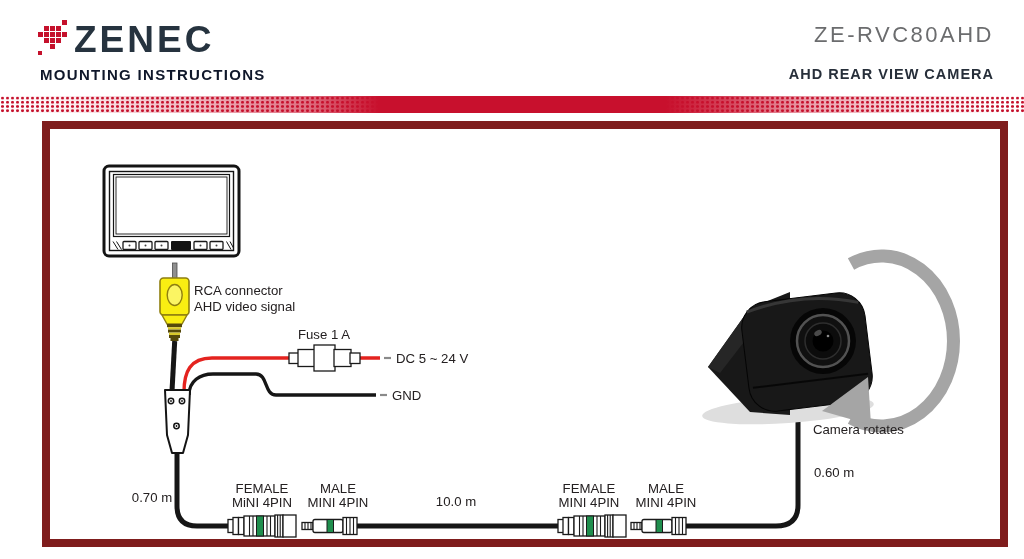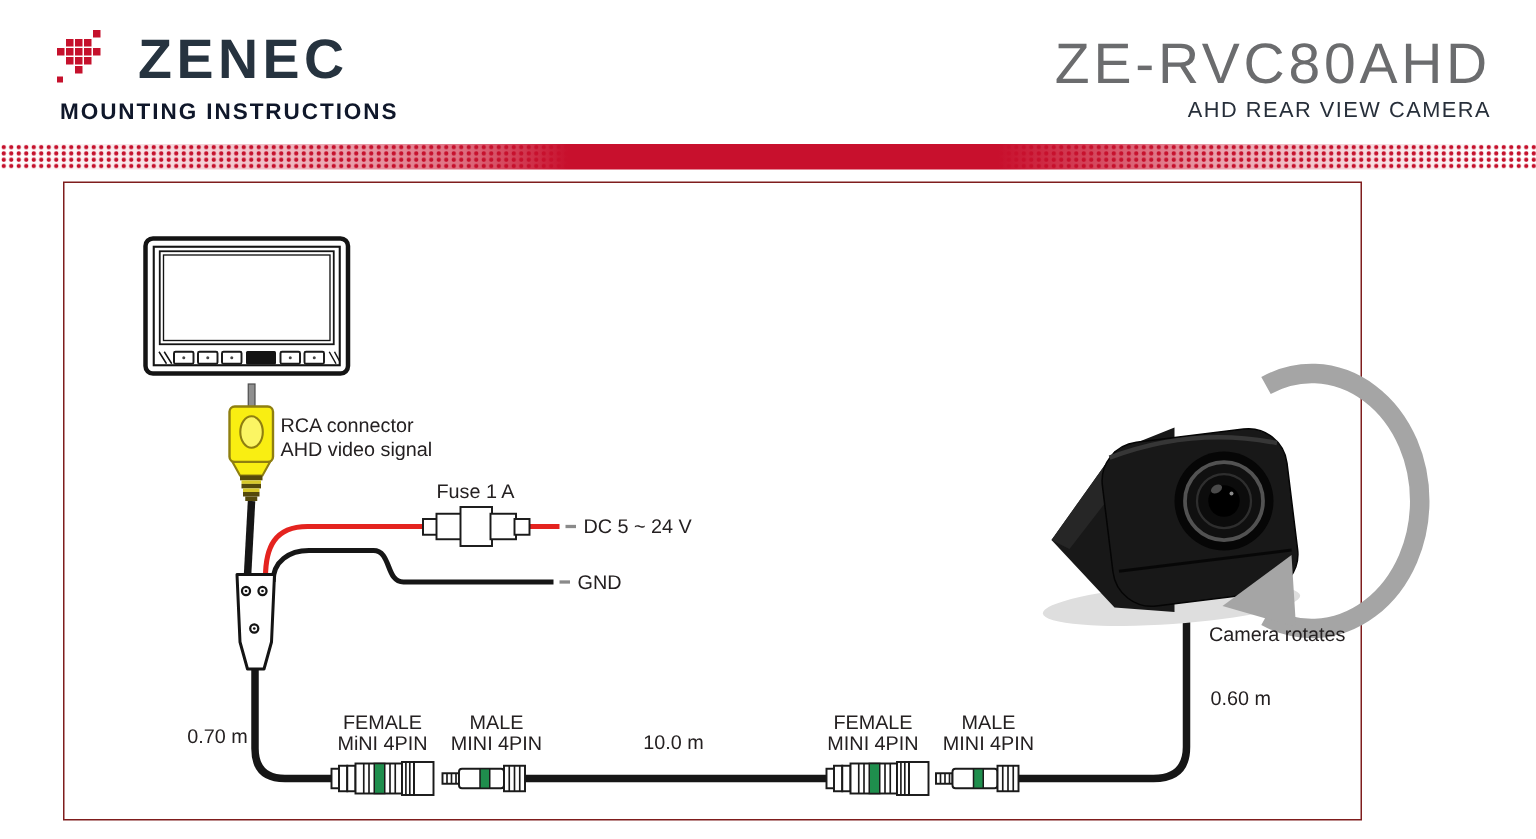--- a/index.html
+++ b/index.html
@@ -1,43 +1,43 @@
 <!DOCTYPE html>
 <html><head>
 <meta charset="utf-8">
 <style>
   html,body{margin:0;padding:0;background:#ffffff;}
   body{width:1024px;height:559px;position:relative;overflow:hidden;
        font-family:"Liberation Sans",sans-serif;-webkit-font-smoothing:antialiased;}
 
   
   .header{position:absolute;left:0;top:0;width:1024px;height:96px;background:#fff;}
-  .brand-row{position:absolute;left:38px;top:20px;display:flex;align-items:center;gap:23px;}
+  .brand-row{position:absolute;left:38px;top:20px;display:flex;align-items:center;gap:5px;}
   .brand-word{font-size:37px;font-weight:bold;letter-spacing:3px;color:#26333f;line-height:1;}
   .mounting{position:absolute;left:40px;top:66px;font-size:15px;font-weight:bold;
             letter-spacing:1.3px;color:#0f172a;}
-  .prod-code{position:absolute;right:30px;top:24px;font-size:38px;color:#6b6c6e;
+  .prod-code{position:absolute;right:30px;top:24px;font-size:22px;color:#6b6c6e;
              letter-spacing:2.5px;text-align:right;line-height:1;}
-  .prod-name{position:absolute;right:30px;top:66px;font-size:14.5px;font-weight:normal;
+  .prod-name{position:absolute;right:30px;top:66px;font-size:14.5px;font-weight:bold;
              letter-spacing:1px;color:#272f3a;text-align:center;margin-left:41px;}
 
   
   .divider{position:absolute;left:0;top:96px;width:1024px;height:17px;}
   .divider .dots{position:absolute;inset:0;
      background-image:radial-gradient(circle,#c5112c 1.1px,rgba(197,17,44,0) 1.7px);
      background-size:5px 4.2px;}
   .divider .solid{position:absolute;inset:0;
      background:linear-gradient(90deg,
        rgba(200,16,45,0) 0%,rgba(200,16,45,.08) 7%,rgba(200,16,45,.3) 19%,
        rgba(200,16,45,.6) 30%,#c8102d 37%,#c8102d 65%,rgba(200,16,45,.78) 71%,
        rgba(200,16,45,.4) 79%,rgba(200,16,45,.15) 89%,rgba(200,16,45,0) 98%);}
 
   
-  .diagram-box{position:absolute;left:42px;top:121px;width:866px;height:426px;
-               box-sizing:border-box;border:1px solid #7f1d1d;background:#fff;}
+  .diagram-box{position:absolute;left:42px;top:121px;width:966px;height:426px;
+               box-sizing:border-box;border:8px solid #7f1d1d;background:#fff;}
   .diagram-box svg{display:block;}
 
   .dlabel{font:13.2px "Liberation Sans",sans-serif;fill:#242021;}
   .mid{text-anchor:middle;}
   .cv{dominant-baseline:central;}
 
   .outline{fill:#ffffff;stroke:#1a1a1a;stroke-width:1.3;}
   .thin{stroke:#1a1a1a;stroke-width:1.1;}
 </style>
 </head>

